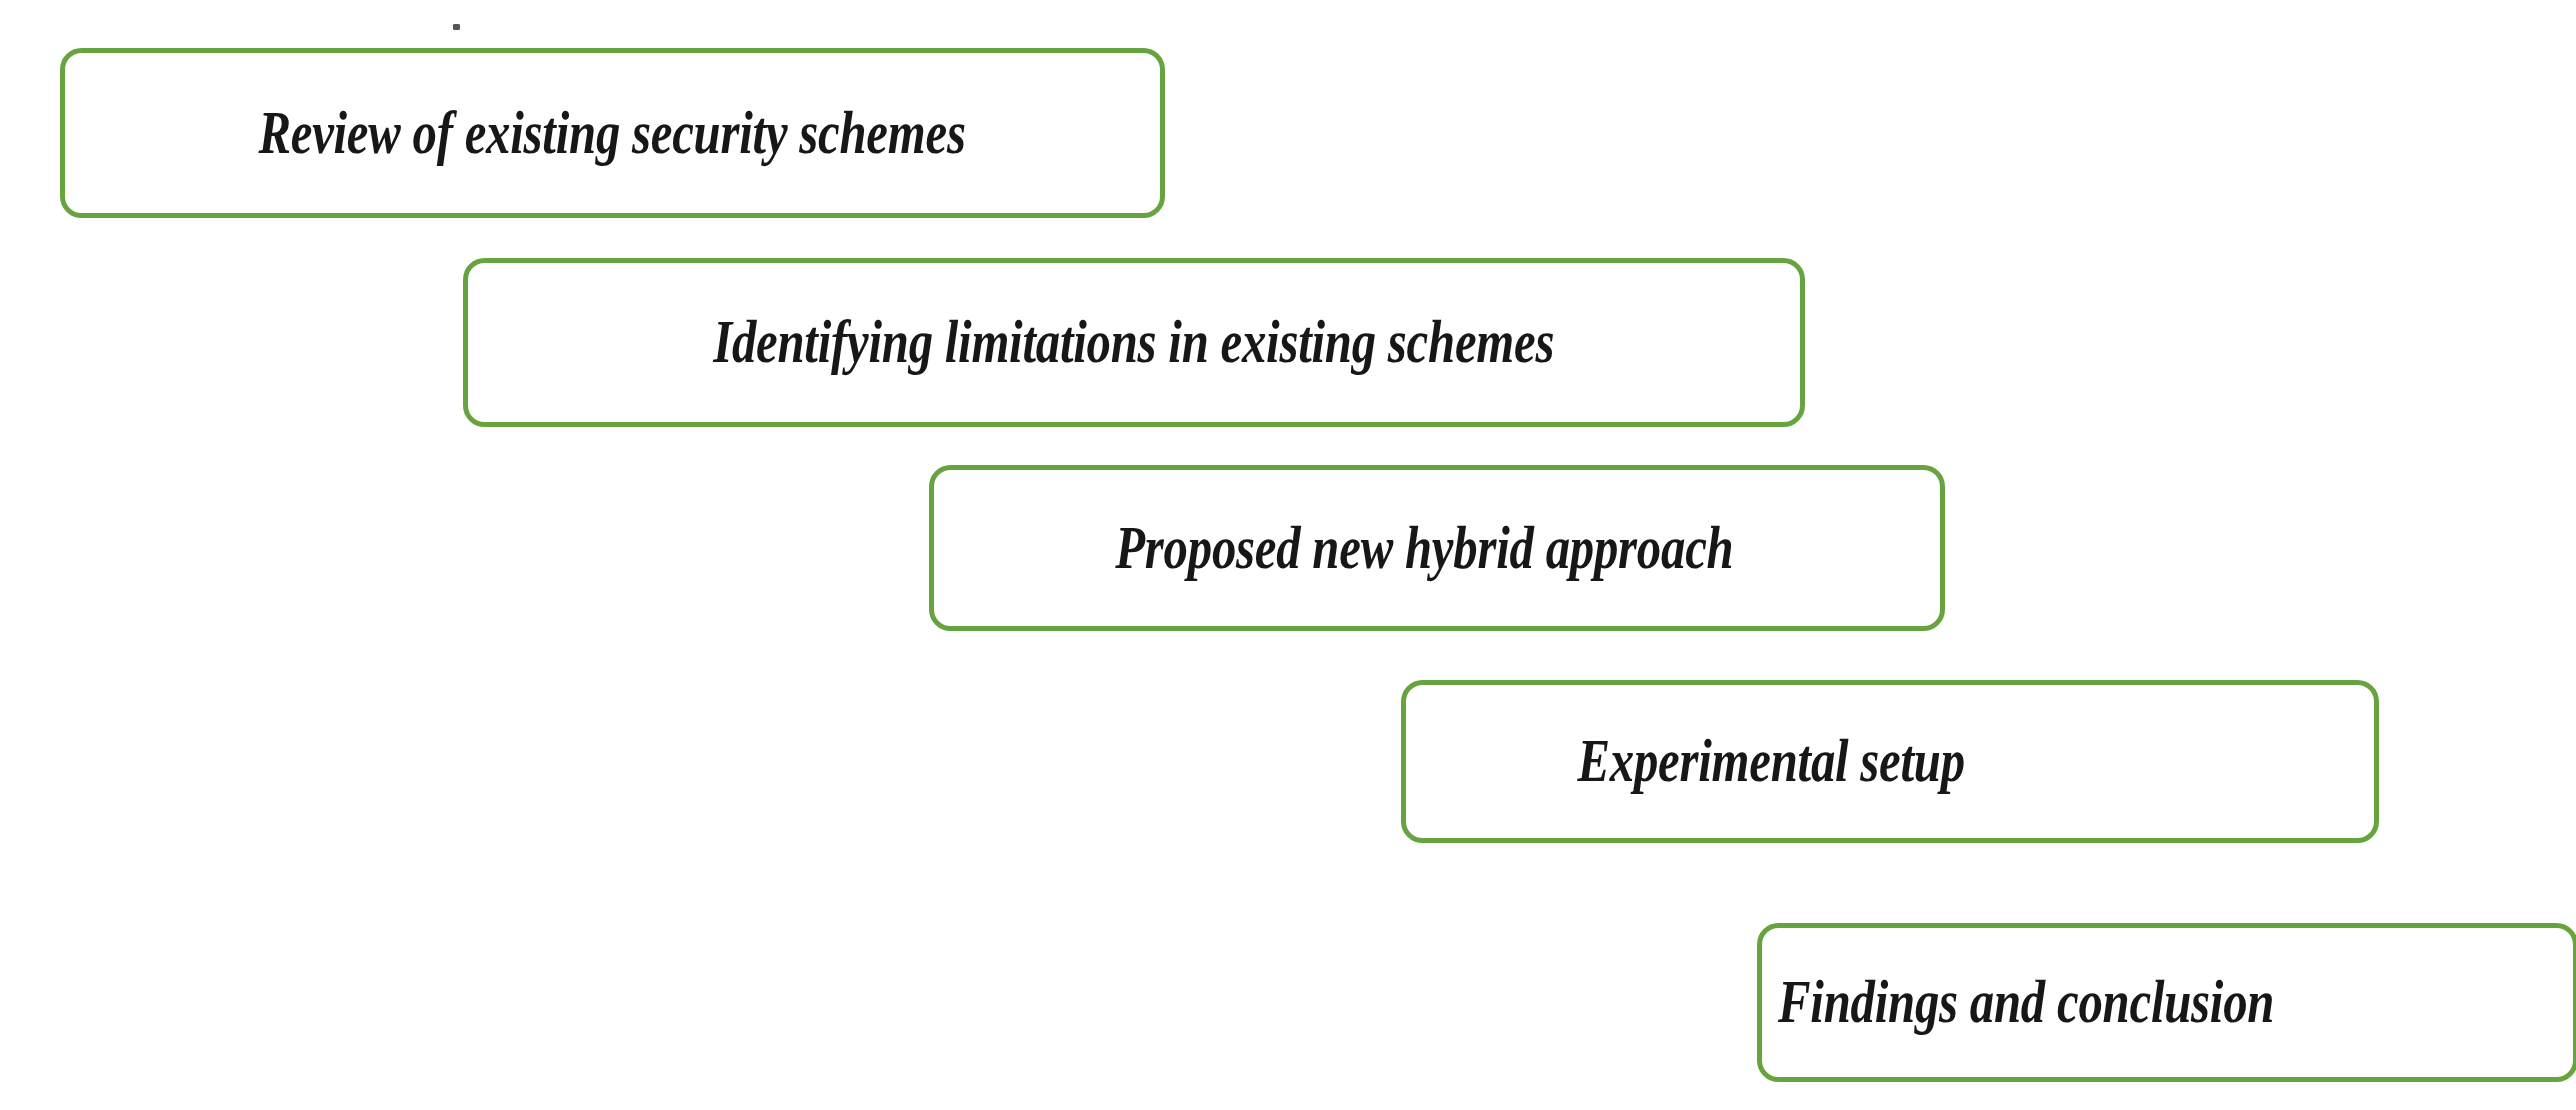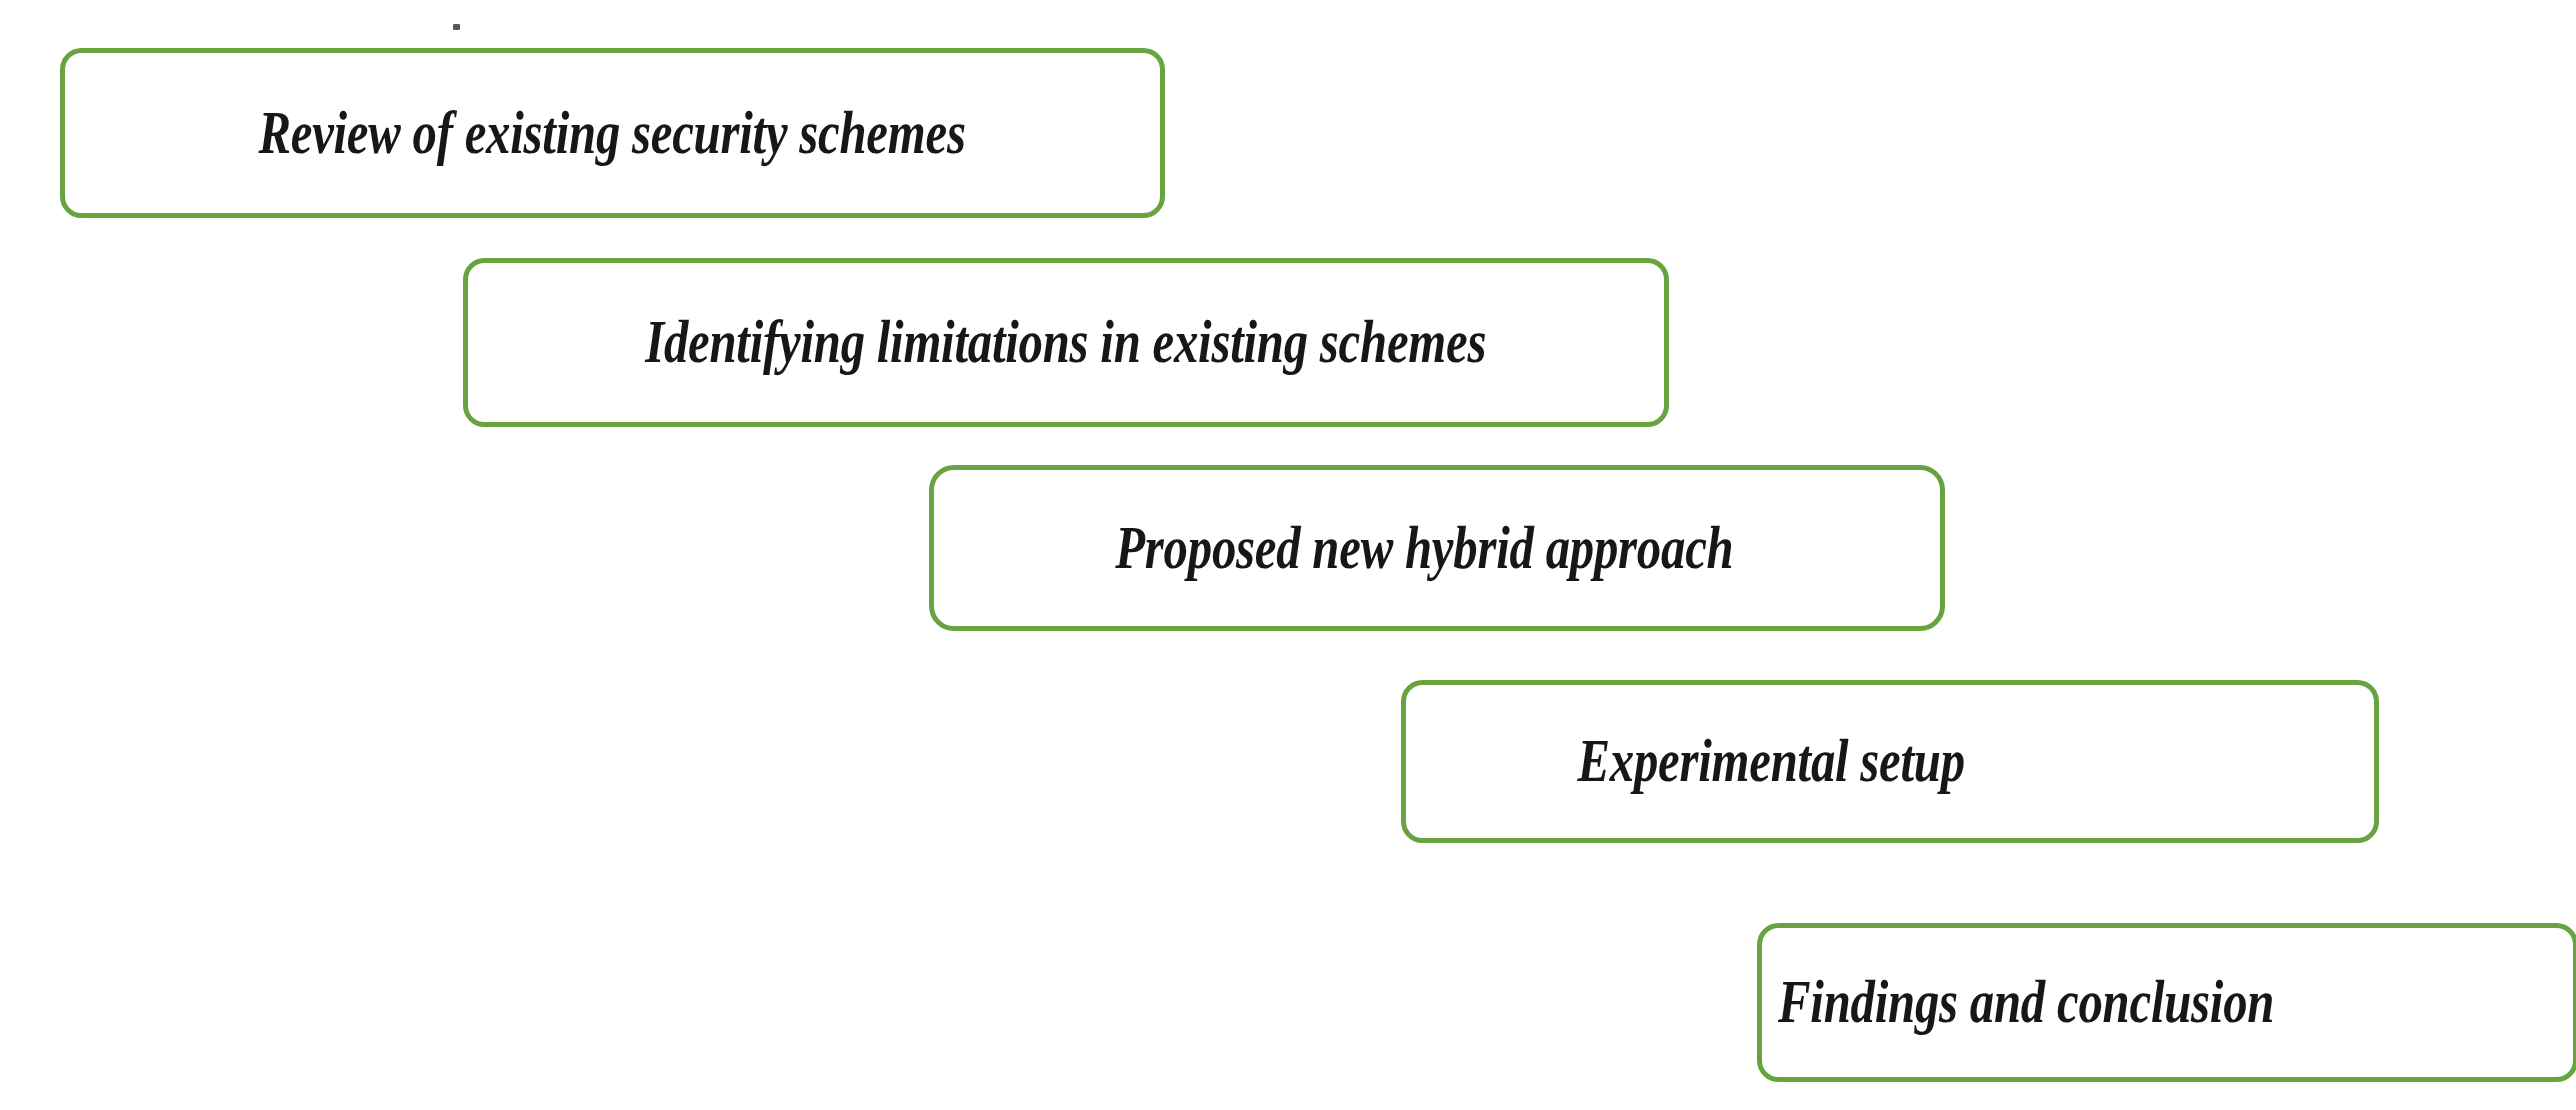--- a/index.html
+++ b/index.html
@@ -52,25 +52,25 @@
 </style>
 </head>
 <body>
 
 <div id="canvas" style="background: rgb(255, 255, 255);">
 
   <div class="step-box" style="left: 35px; top: 48px; width: 1105px; height: 170px; border-color: rgb(103, 164, 64); background: rgb(255, 255, 255);">
     <span class="step-label" style="font-size: 61px; color: rgb(23, 23, 23);">Review of existing security schemes</span>
   </div>
 
-  <div class="step-box" style="left: 438px; top: 258px; width: 1206px; height: 169px; border-color: rgb(103, 164, 64); background: rgb(255, 255, 255);">
+  <div class="step-box" style="left: 438px; top: 258px; width: 1342px; height: 169px; border-color: rgb(103, 164, 64); background: rgb(255, 255, 255);">
     <span class="step-label" style="font-size: 61px; color: rgb(23, 23, 23);">Identifying limitations in existing schemes</span>
   </div>
 
-  <div class="step-box" style="left: 904px; top: 465px; width: 1016px; height: 166px; border-color: rgb(103, 164, 64); background: rgb(255, 255, 255); border-radius: 25px;">
+  <div class="step-box" style="left: 904px; top: 465px; width: 1016px; height: 166px; border-color: rgb(103, 164, 64); background: rgb(255, 255, 255);">
     <span class="step-label" style="font-size: 61px; color: rgb(23, 23, 23); position: relative; left: -12.7px;">Proposed new hybrid approach</span>
   </div>
 
   <div class="step-box" style="left: 1376px; top: 680px; width: 978px; height: 163px; border-color: rgb(103, 164, 64); background: rgb(255, 255, 255);">
     <span class="step-label" style="font-size: 61px; color: rgb(23, 23, 23); position: relative; left: -119px;">Experimental setup</span>
   </div>
 
   <div class="step-box" style="left: 1732px; top: 923px; width: 821px; height: 159px; border-color: rgb(103, 164, 64); background: rgb(255, 255, 255);">
     <span class="step-label" style="font-size: 61px; color: rgb(23, 23, 23); position: relative; left: -141px;">Findings and conclusion</span>
   </div>

